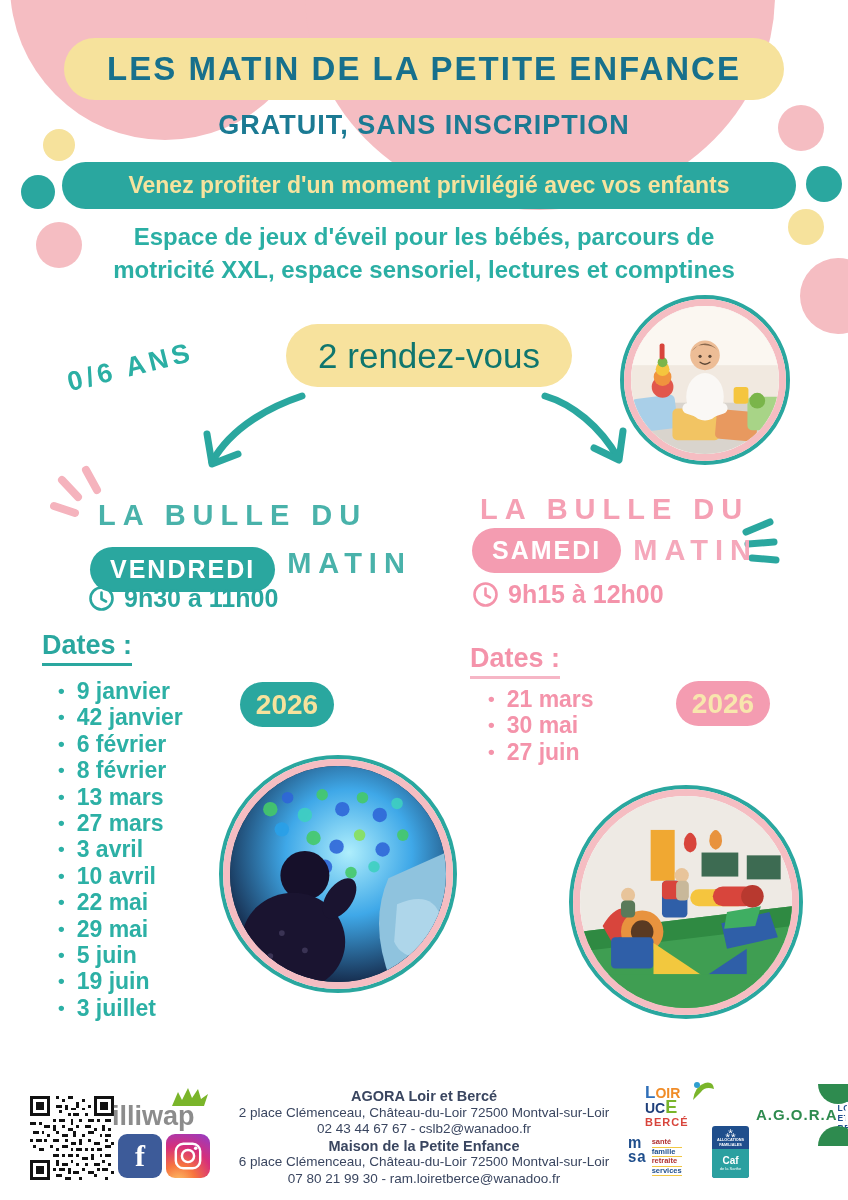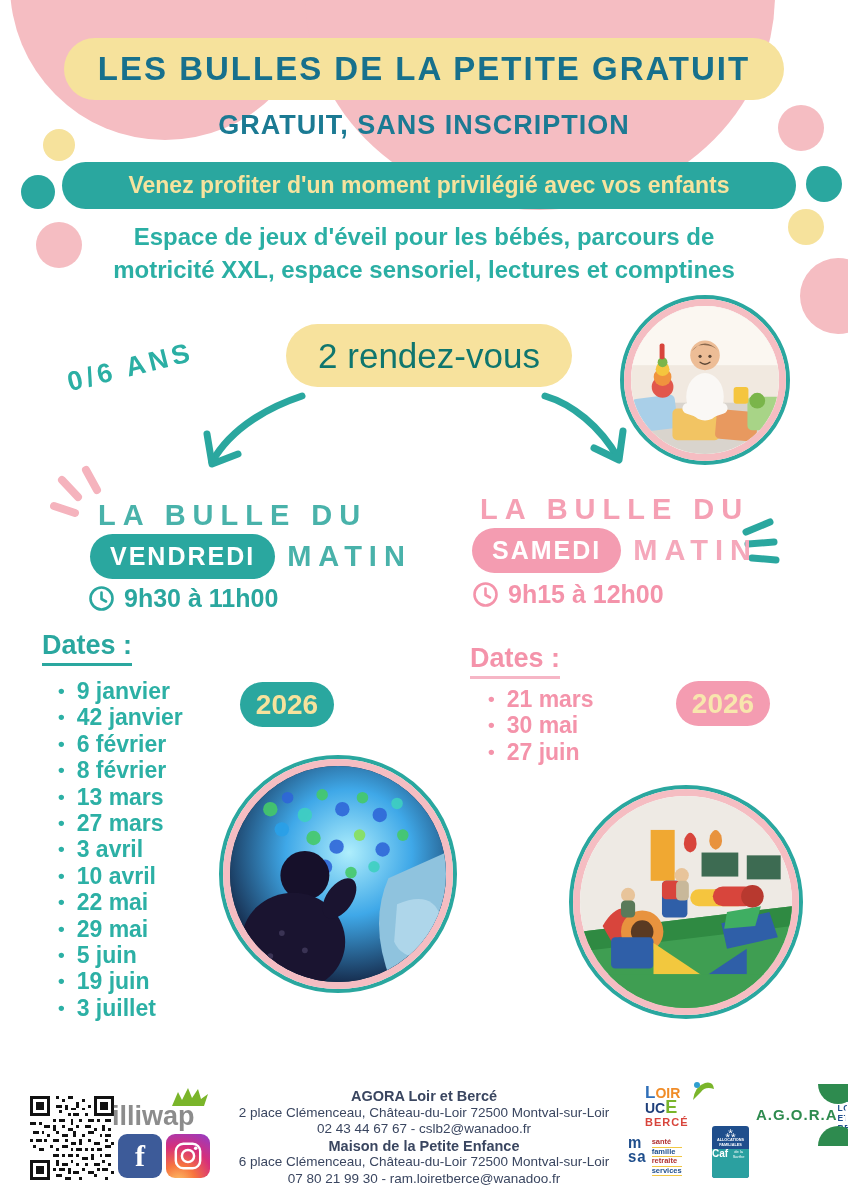--- a/index.html
+++ b/index.html
@@ -33,21 +33,21 @@
   .photo-ring .inner{width:100%;height:100%;border:7px solid #f5bdc2;border-radius:50%;
                      box-sizing:border-box;overflow:hidden;}
   .photo-ring svg{display:block;width:100%;height:100%;}
 
   
   .bulle-title{color:#49b2aa;font-size:29px;font-weight:600;letter-spacing:7px;white-space:nowrap;}
   .bulle-title.pinkc{color:#f5a0b4;}
   .day-row{display:flex;align-items:center;gap:12px;}
   .day-pill{border-radius:27px;padding:8px 20px;color:#ffffff;font-size:25px;font-weight:bold;
             letter-spacing:2px;}
-  .day-pill.fri{background:#2aa79f;}
+  .day-pill.fri{background:#2aa79f;margin-top:13px;}
   .day-pill.sat{background:#f49cb1;}
   .matin{font-size:29px;font-weight:600;letter-spacing:7px;}
   .matin.tealc{color:#49b2aa;}
   .matin.pinkc{color:#f5a8bb;}
   .time-row{display:flex;align-items:center;gap:9px;font-size:25px;font-weight:bold;}
   .time-row.tealc{color:#2aa79f;}
   .time-row.pinkc{color:#f493aa;}
   .dates-head{font-size:27px;font-weight:bold;padding-bottom:2px;border-bottom:3px solid;}
   .dates-head.tealc{color:#2aa79f;border-color:#2aa79f;}
   .dates-head.pinkc{color:#f493aa;border-color:#f6b6c6;}
@@ -84,21 +84,21 @@
               transform:scaleY(1.15);}
   .msa .svc{display:flex;flex-direction:column;}
   .msa .svc span{font-size:7.5px;font-weight:bold;border-bottom:1.5px solid #f2c744;line-height:8.5px;}
   .msa .svc span:nth-child(odd){color:#b03030;}
   .msa .svc span:nth-child(even){color:#1f4e8c;}
   .caf{left:712px;top:1126px;width:37px;height:52px;background:#1f4e8c;border-radius:3px;
        display:flex;flex-direction:column;align-items:center;overflow:hidden;}
   .caf .birds{color:#ffffff;font-size:9px;line-height:10px;margin-top:2px;}
   .caf .alloc{color:#ffffff;font-size:3.8px;font-weight:bold;text-align:center;line-height:4.5px;}
   .caf .band{margin-top:2px;width:100%;background:#2ba0a0;color:#ffffff;text-align:center;
-             flex:1;display:flex;justify-content:center;}
+             flex:1;display:flex;flex-direction:column;justify-content:center;}
   .caf .band .cafname{font-size:10px;font-weight:bold;line-height:10px;}
   .caf .band .cafsub{font-size:4px;line-height:5px;}
   .agora{left:756px;top:1084px;width:84px;display:flex;align-items:center;}
   .agora .name{color:#2e8b4f;font-size:15px;font-weight:bold;letter-spacing:1px;line-height:16px;}
   .agora .tagbar{width:70px;height:3px;background:#c23b2e;margin:1px 0 2px 0;border-radius:1px;}
   .agora .mark{width:62px;height:62px;background:#2e8b4f;border-radius:4px;position:relative;}
   .agora .mark .disc{position:absolute;left:7px;top:7px;width:48px;height:48px;background:#ffffff;
                      border-radius:50%;}
   .agora .mark .blade{position:absolute;width:20px;height:20px;background:#2e8b4f;}
   .agora .mark .sq{position:absolute;left:17px;top:17px;width:28px;height:28px;background:#2f9fd0;
@@ -115,21 +115,21 @@
   <div class="blob pink" style="left:305px;top:-220px;width:470px;height:430px;"></div>
   <div class="blob pink" style="left:800px;top:258px;width:76px;height:76px;"></div>
   <div class="blob yellow-bg" style="left:43px;top:129px;width:32px;height:32px;"></div>
   <div class="blob teal-bg" style="left:21px;top:175px;width:34px;height:34px;"></div>
   <div class="blob pink" style="left:36px;top:222px;width:46px;height:46px;"></div>
   <div class="blob pink" style="left:778px;top:105px;width:46px;height:46px;"></div>
   <div class="blob teal-bg" style="left:806px;top:166px;width:36px;height:36px;"></div>
   <div class="blob yellow-bg" style="left:788px;top:209px;width:36px;height:36px;"></div>
 
   <div class="abs title-band">
-    <span>LES  BULLES DE LA PETITE GRATUIT</span>
+    <span>LES  MATIN DE LA PETITE ENFANCE</span>
   </div>
   <div class="abs subtitle">GRATUIT, SANS INSCRIPTION</div>
   <div class="abs descr">
     <div>Espace de jeux d'éveil pour les bébés, parcours de</div>
     <div>motricité XXL,  espace sensoriel, lectures et comptines</div>
   </div>
   <div class="abs teal-band">
     <span>Venez profiter d'un moment privilégié avec vos enfants</span>
   </div>
 

